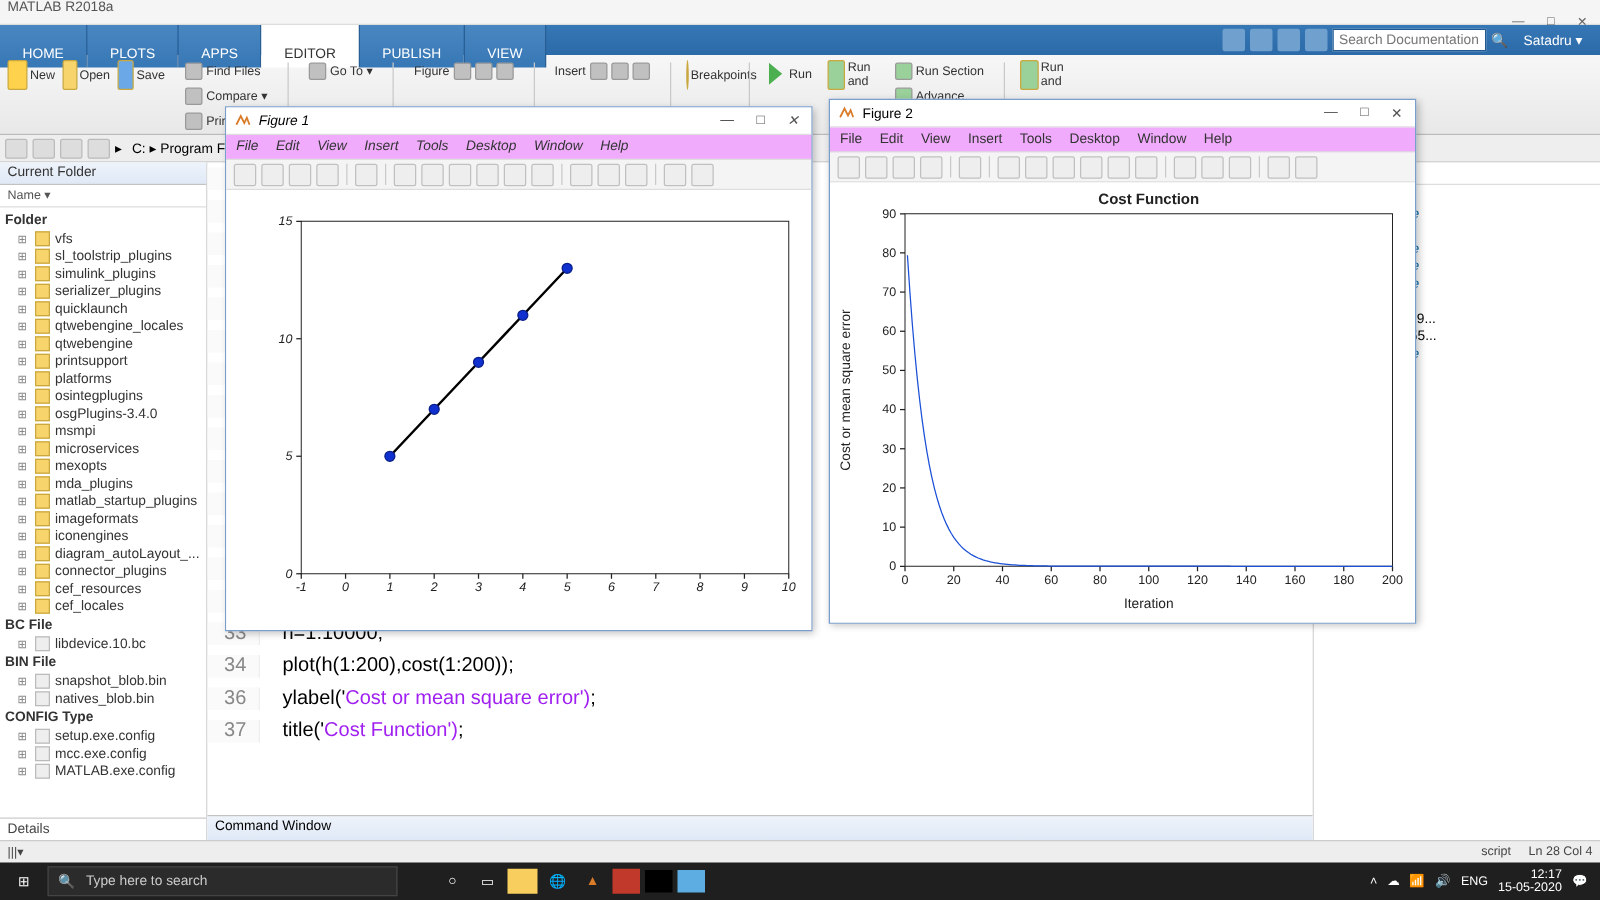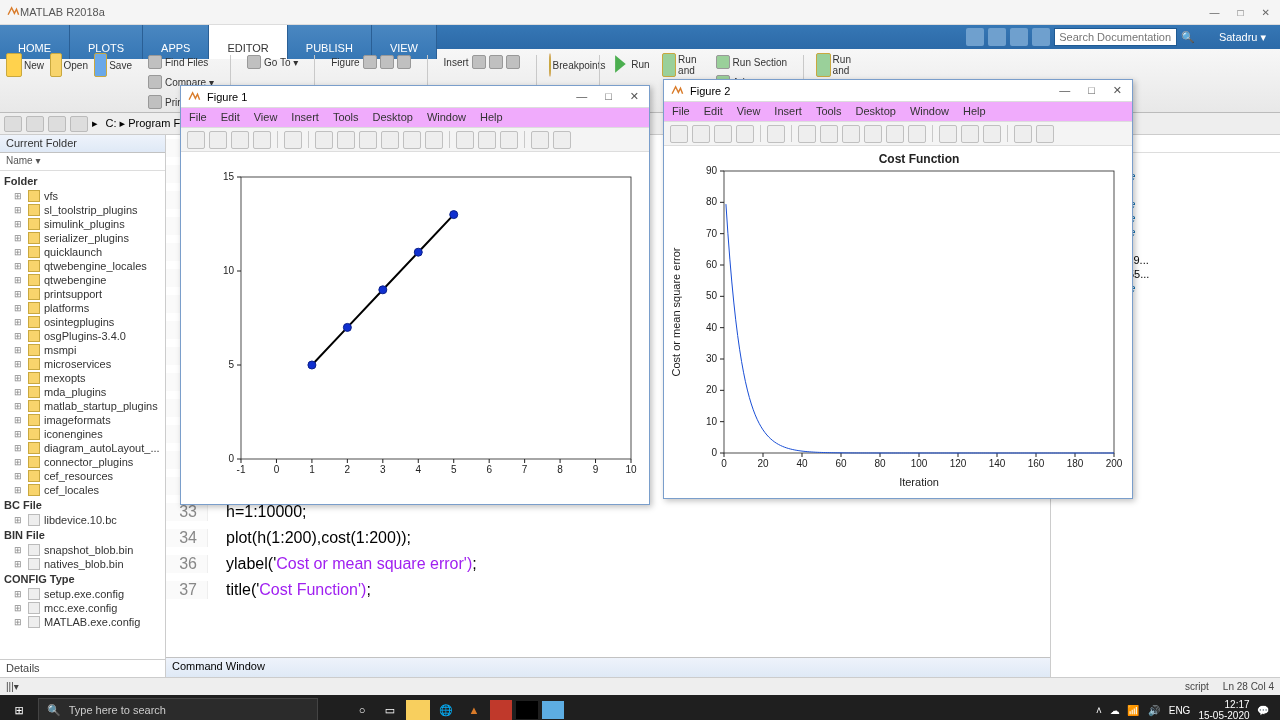--- a/index.html
+++ b/index.html
@@ -1,30 +1,30 @@
 <!DOCTYPE html>
 <html><head>
 <meta charset="utf-8">
 <style>
 * { margin:0; padding:0; box-sizing:border-box; font-family:"Segoe UI",Arial,sans-serif; }
 body { width:1280px; height:720px; overflow:hidden; background:#f0f0f0; position:relative; font-size:11px; }
 
 
-.titlebar { height:20px; background:#f5f5f5; display:flex; align-items:center; padding:12px 6px; color:#555; border-bottom:1px solid #ddd; }
+.titlebar { height:20px; background:#f5f5f5; display:flex; padding:0 6px; color:#555; border-bottom:1px solid #ddd;flex-direction:column; }
 .titlebar .winbtns { margin-left:auto; display:flex; gap:18px; padding-right:4px; }
 .titlebar .winbtns span { color:#666; font-size:10px; }
 
 
 .ribbon-tabs { height:24px; background:linear-gradient(#3677b5,#2c6aa8); display:flex; align-items:stretch; color:#fff; }
 .ribbon-tabs .tab { padding:17px 18px; font-size:11px; cursor:pointer; background:linear-gradient(#4a87c1,#3677b5); border-right:1px solid #2a5f95; }
 .ribbon-tabs .tab.active { background:#fff; color:#333; }
 .ribbon-tabs .rt-right { margin-left:auto; display:flex; align-items:center; gap:4px; padding-right:6px; }
 .ribbon-tabs .rt-right .ic { width:18px; height:18px; background:#6fa0ce; border-radius:2px; }
 .ribbon-tabs .rt-right input { width:123px; height:18px; border:1px solid #1f5a93; padding:0 4px; font-size:11px; }
-.ribbon-tabs .rt-right .user { padding:0 8px;margin-left:12px; }
+.ribbon-tabs .rt-right .user { padding:0 8px; }
 
 
 .toolstrip { height:64px; background:linear-gradient(#f7f7f7,#e8e8e8); border-bottom:1px solid #bbb; display:flex; align-items:flex-start; padding:4px 6px; gap:12px; color:#333; overflow:hidden;}
 .toolstrip .grp { display:flex; flex-direction:column; gap:2px; }
 .toolstrip .bigbtn { display:flex; align-items:center; gap:2px; width:38px; font-size:10px; }
 .toolstrip .bigbtn .bi { width:24px; height:24px; background:#f8d46c; border:1px solid #c9a83f; border-radius:2px; }
 .toolstrip .row { display:flex; gap:6px; }
 .toolstrip .smallbtn { display:flex; align-items:center; gap:3px; font-size:10px; height:18px; padding:0 4px; }
 .toolstrip .smallbtn .si { width:14px; height:14px; background:#c0c0c0; border:1px solid #999; border-radius:2px; }
 .toolstrip .sep { width:1px; background:#c9c9c9; align-self:stretch; margin:2px 0; }
@@ -502,21 +502,21 @@
     <span>🔊</span>
     <span>ENG</span>
     <div class="clk">
         <div>12:17</div>
         <div>15-05-2020</div>
       </div>
     <span>💬</span>
   </div>
 </div>
 
-<div class="figwin" style="left:180px; top:85px; width:470px; height:420px;">
+<div class="figwin" style="left:180px; top:85px; width:470px; height:420px;font-style:italic;">
   <div class="ftitle">
     <svg class="mlogo-svg" viewBox="0 0 20 20">
         <path d="M3 14 L8 4 L12 12 L15 6 L18 14" fill="none" stroke="#d97b29" stroke-width="2"></path>
       </svg>
     <span>Figure 1</span>
     <div class="wb">
         <span>—</span>
         <span>□</span>
         <span>✕</span>
       </div>

